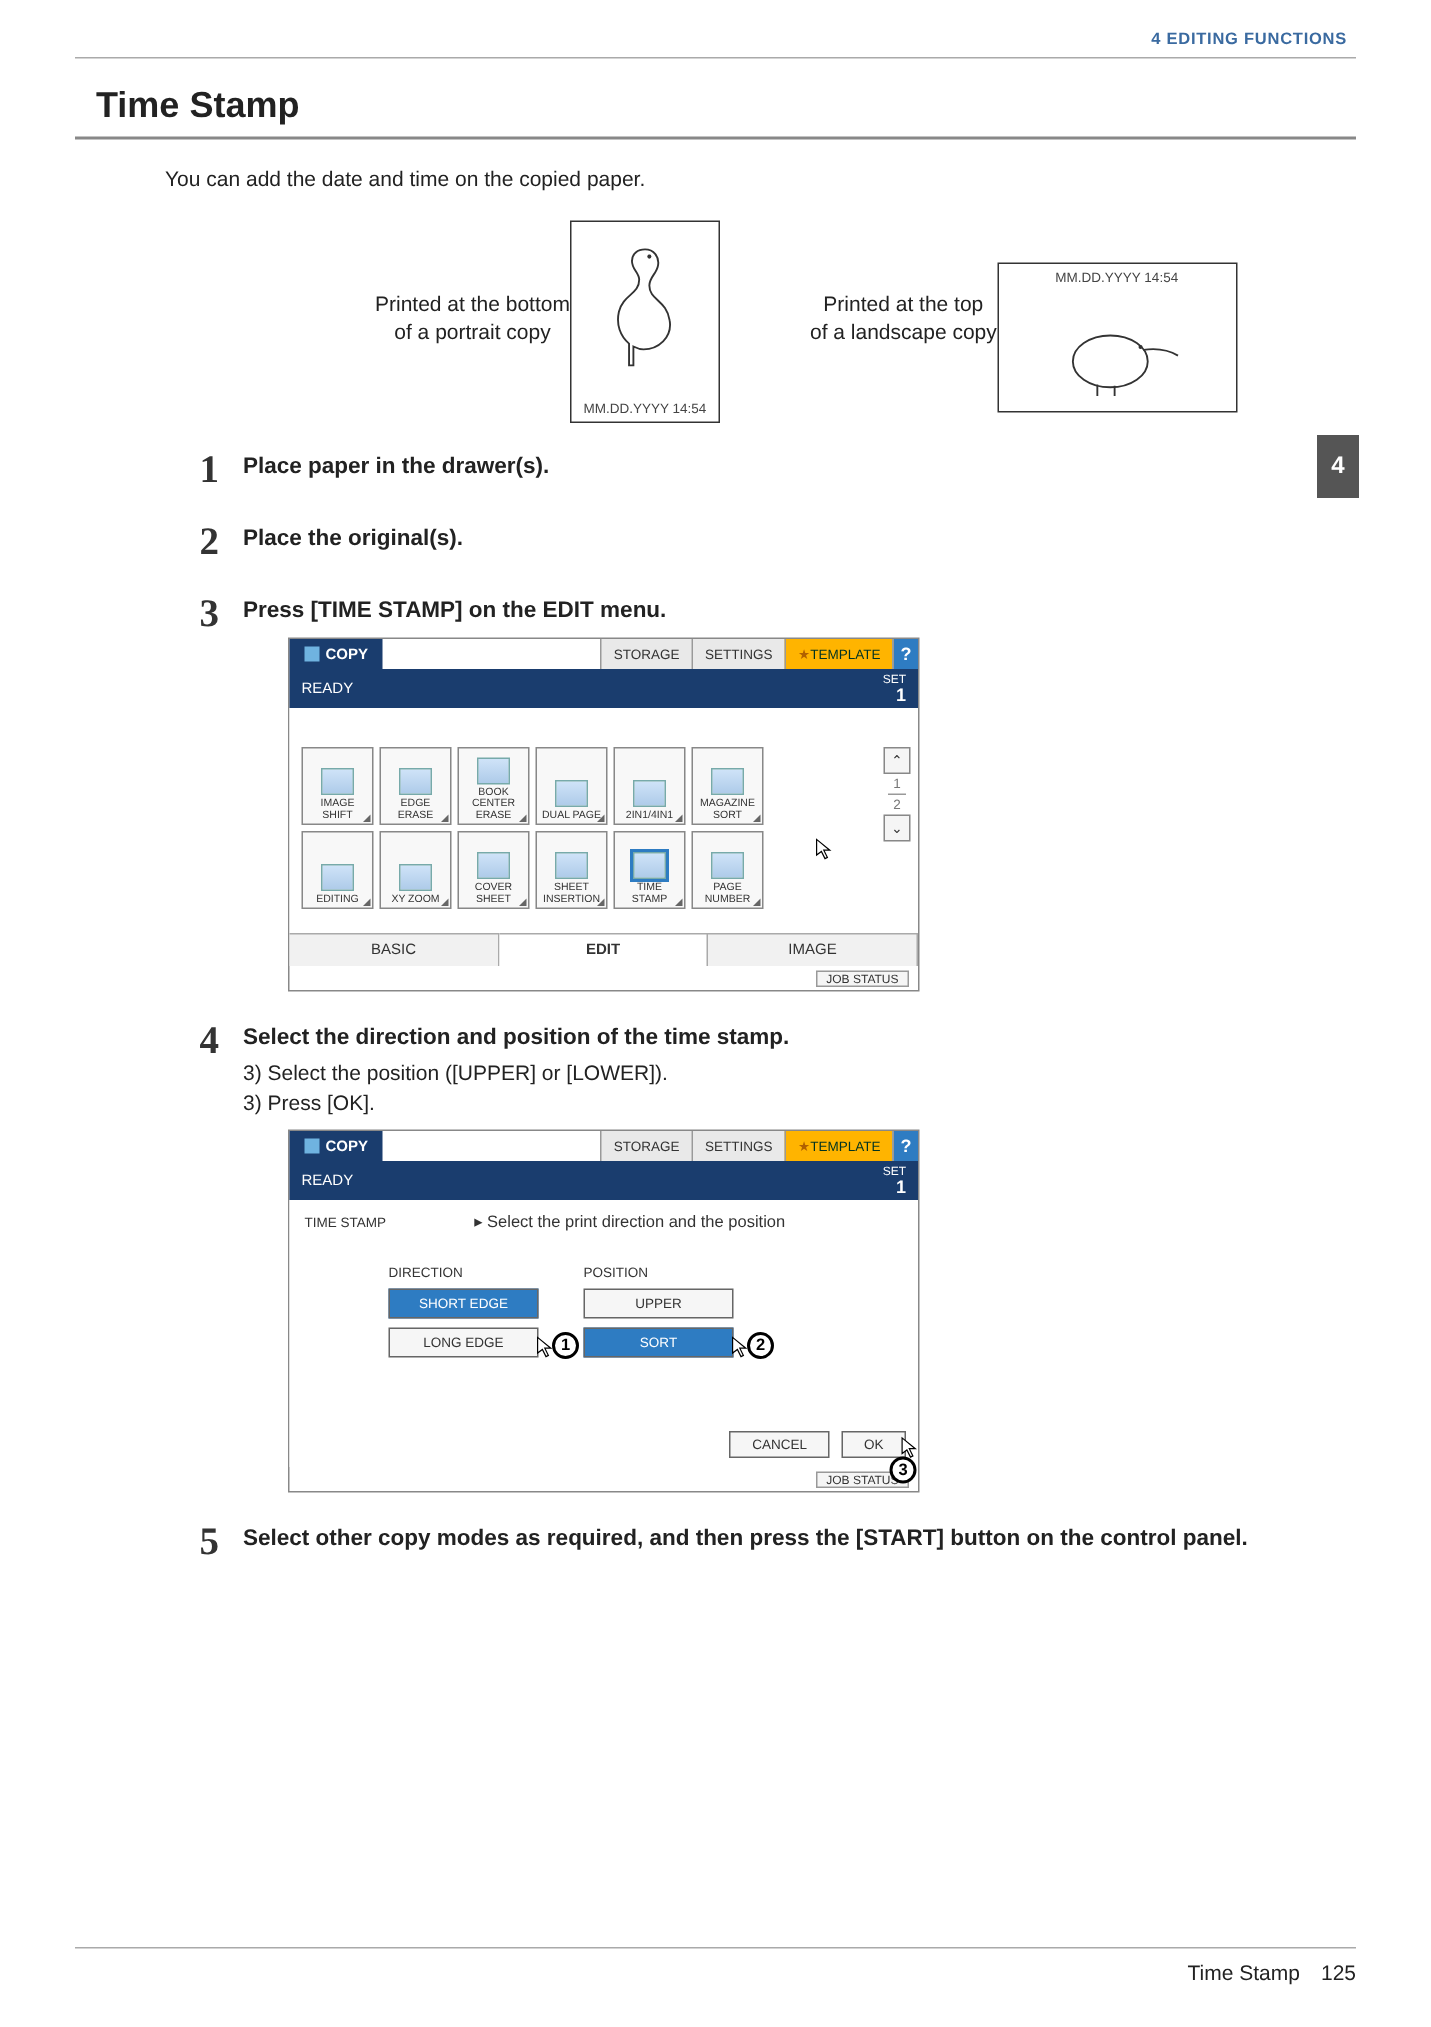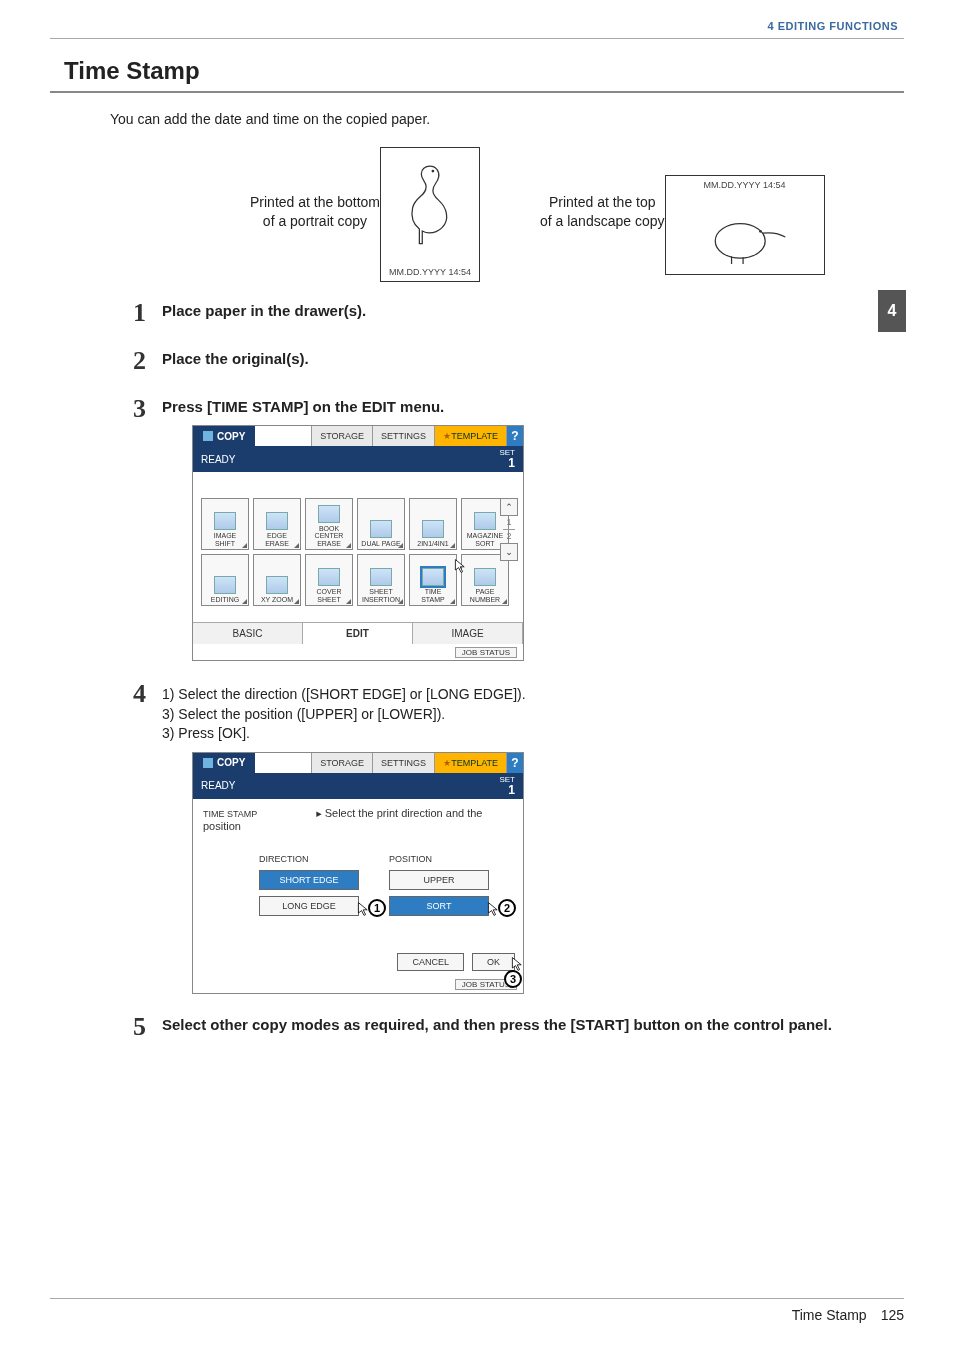--- a/index.html
+++ b/index.html
@@ -17,21 +17,21 @@
   .fig-box { border: 1px solid #333; margin-top: 6px; display: flex; flex-direction: column; align-items: center; justify-content: space-between; background: #fff; }
   .fig-portrait { width: 100px; height: 135px; padding: 6px 4px 4px; }
   .fig-landscape { width: 160px; height: 100px; padding: 4px 6px 6px; margin-top: 26px; }
   .fig-ts { font-size: 9px; color: #444; }
   .step { display: flex; margin: 14px 0 0 74px; gap: 16px; align-items: flex-start; }
   .step-num { font-family: Georgia, 'Times New Roman', serif; font-size: 26px; font-weight: bold; width: 22px; text-align: right; line-height: 1; color:#333;}
   .step-body { flex: 1; }
   .step-title { font-weight: bold; font-size: 15px; line-height: 1.4; }
   .sub-list { margin-top: 4px; font-size: 14px; }
   .sub-list div { line-height: 1.4; }
-  .screen { margin-top: 8px; margin-left: 30px; width: 332px; border: 1px solid #888; font-size: 10px; color: #333; }
+  .screen { margin-top: 8px; margin-left: 30px; width: 421px; border: 1px solid #888; font-size: 10px; color: #333; }
   .sc-top { display: flex; align-items: center; height: 20px; }
   .sc-copy { background: #1a3d6e; color: #fff; font-weight: bold; padding: 0 10px; height: 100%; display: flex; align-items: center; gap:4px;}
   .sc-copy .ci { width:10px;height:10px;background:#6fb3e0;display:inline-block;}
   .sc-tabs { margin-left: auto; display: flex; height: 100%; }
   .sc-tab { border-left: 1px solid #999; padding: 0 8px; display: flex; align-items: center; background: #e9e9e9; font-size:9px;}
   .sc-tab.template { background: #ffb400; color:#032;}
   .sc-tab.help { background: #2e7cc2; color: #fff; font-weight: bold; width:16px; justify-content:center; font-size:12px;}
   .sc-status { background: #1a3d6e; color: #fff; height: 26px; display:flex; align-items:center; justify-content:space-between; padding:0 8px;}
   .sc-status .set { font-size:8px; text-align:right; line-height:1;}
   .sc-status .set b{font-size:12px; display:block;}
@@ -239,22 +239,22 @@
         <div class="sc-jobstatus">
             <span class="jb">JOB STATUS</span>
           </div>
       </div>
     </div>
   </div>
 
   <div class="step" style="margin-top:20px;">
     <div class="step-num">4</div>
     <div class="step-body">
+      <div class="step-title">Select the direction and position of the time stamp.</div>
       <div class="sub-list">
-        <div>1)  Select the direction ([SHORT EDGE] or [LONG EDGE]).</div>
         <div>3)  Select the position ([UPPER] or [LOWER]).</div>
         <div>3)  Press [OK].</div>
       </div>
 
       <div class="screen">
         <div class="sc-top">
           <div class="sc-copy">
               <span class="ci"></span>
               <span>COPY</span>
             </div>

